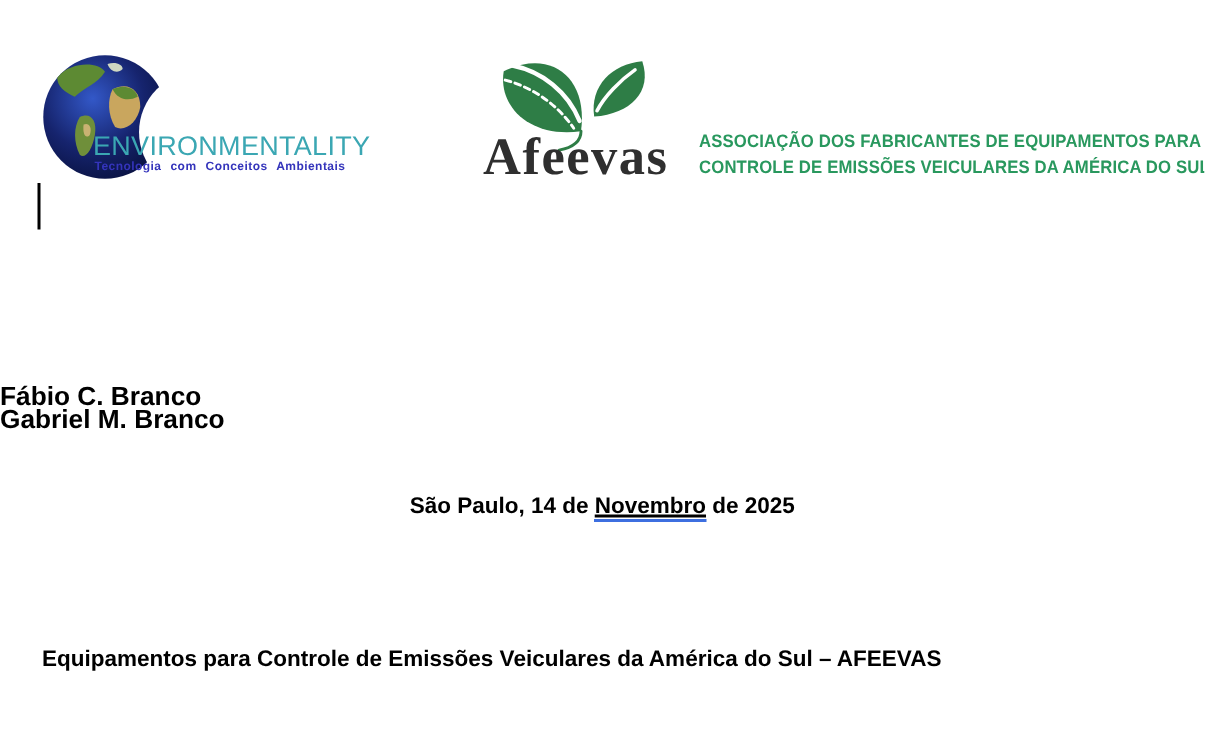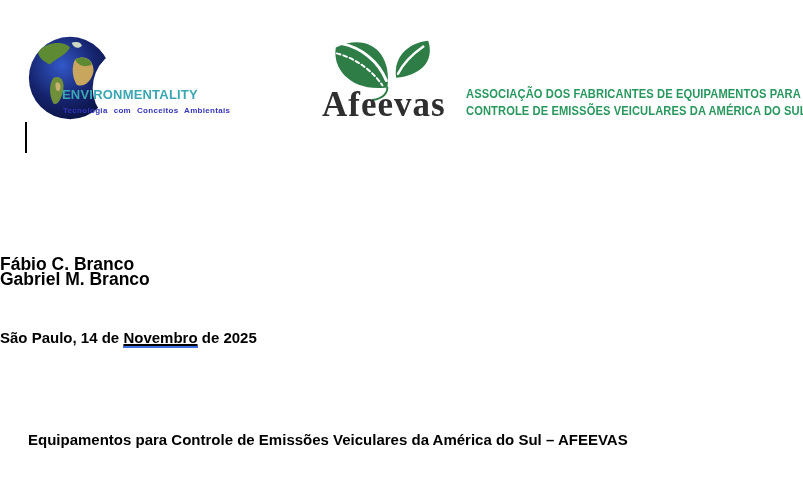--- a/index.html
+++ b/index.html
@@ -14,22 +14,22 @@
 
   
   .env-logo-globe {
     position: absolute;
     left: 27px; top: 36px;
     width: 86px; height: 84px;
   }
   .env-name {
     position: absolute;
     left: 62px; top: 87px;
-    font-size: 13px;
-    font-weight: bold;
+    font-size: 18px;
+    font-weight: normal;
     letter-spacing: 0.2px;
     color: #3BA7B3;
     white-space: nowrap;
   }
   .env-tagline {
     position: absolute;
     left: 63px; top: 105.5px;
     font-size: 8px;
     font-weight: bold;
     letter-spacing: 0.3px;
@@ -98,20 +98,21 @@
     font-size: 17.5px;
     font-weight: bold;
     color: #000000;
   }
   .author-1 { top: 254px; }
   .author-2 { top: 269px; }
   .date-row {
     position: absolute;
     left: 0; top: 329px;
     width: 803px;
+    text-align: center;
     font-size: 15px;
     font-weight: bold;
     color: #000000;
     white-space: pre-wrap;
   }
   .date-underlined {
     text-decoration: underline;
     text-decoration-thickness: 1.5px;
     border-bottom: 2px solid #3D6FE0;
     padding-bottom: 0px;

